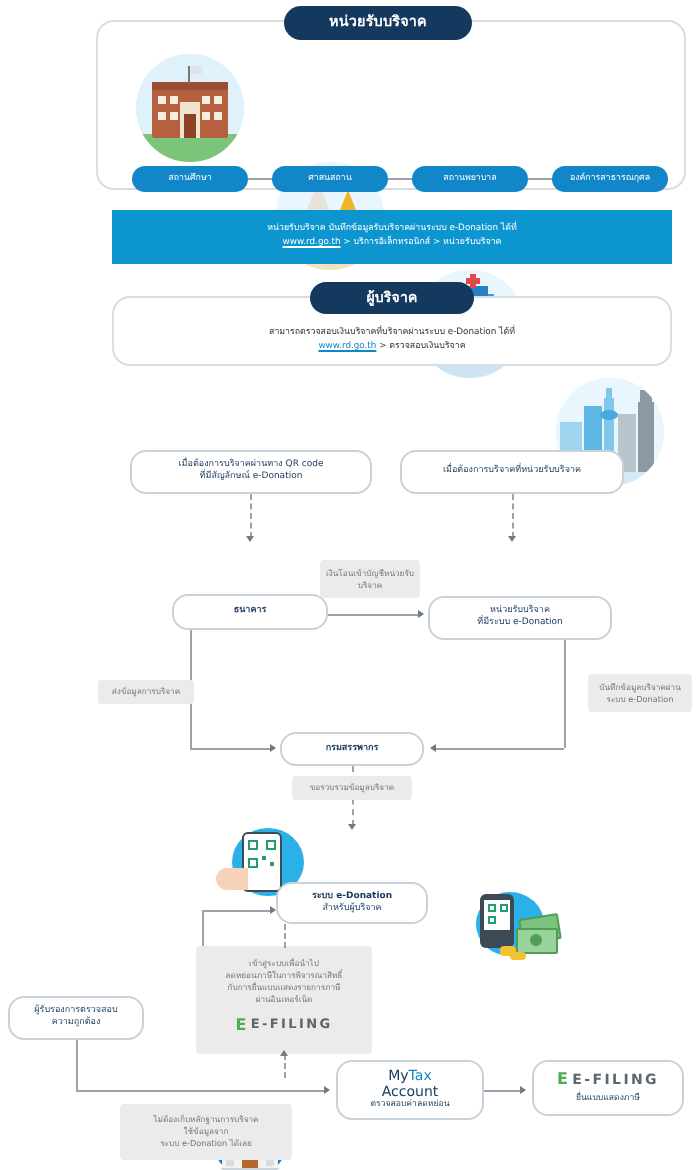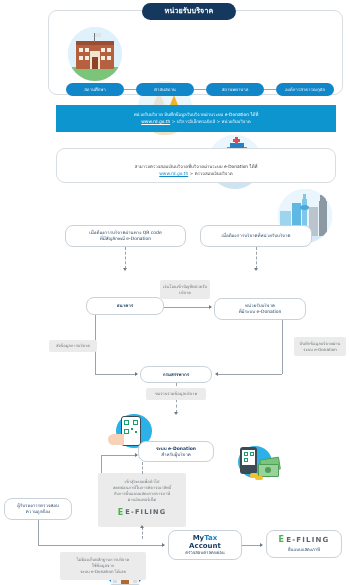--- a/index.html
+++ b/index.html
@@ -71,21 +71,21 @@
   .round-ico {
     border-radius: 50%; overflow: hidden; position: relative;
   }
   .lbl-text { display: block; }
   .logo-efiling {
     display: flex; align-items: center; justify-content: center;
     gap: 1px; font-size: 7px; letter-spacing: 1.2px; color: #5a6770;
     font-weight: bold;
   }
   .logo-efiling .e { color: #4caf50; font-size: 8px; }
-  .mytax { font-size: 7px; font-weight: bold; color: #15395e; line-height: 1.15; text-align: center; }
+  .mytax { font-size: 7px; font-weight: normal; color: #15395e; line-height: 1.15; text-align: center; }
   .mytax .tax { color: #1186c8; }
 </style>
 </head>
 <body>
 
 <div id="canvas">
 
   <div class="abs outline-box" style="left:48px; top:10px; width:295px; height:85px;"></div>
 
   <div class="abs pill-dark" style="left:142px; top:3px; width:94px; height:17px;">
@@ -179,20 +179,23 @@
 
   <div class="abs banner" style="left:56px; top:105px; width:280px; height:27px;">
     <span>หน่วยรับบริจาค บันทึกข้อมูลรับบริจาคผ่านระบบ e-Donation ได้ที่</span>
     <span>
       <u>www.rd.go.th</u><span> &gt; บริการอิเล็กทรอนิกส์ &gt; หน่วยรับบริจาค</span>
     </span>
   </div>
 
   <div class="abs outline-box" style="left:56px; top:148px; width:280px; height:35px;"></div>
 
+  <div class="abs pill-dark" style="left:155px; top:141px; width:82px; height:16px; font-size:7px;">
+    <span>ผู้บริจาค</span>
+  </div>
 
   <div class="abs" style="left:60px; top:163px; width:272px; text-align:center; font-size:4.4px; color:#333; line-height:1.6;">
     <span class="lbl-text">สามารถตรวจสอบเงินบริจาคที่บริจาคผ่านระบบ e-Donation ได้ที่</span>
     <span class="lbl-text">
       <u style="color:#1186c8;">www.rd.go.th</u><span> &gt; ตรวจสอบเงินบริจาค</span>
     </span>
   </div>
 
   <div class="abs round-ico" style="left:108px; top:198px; width:44px; height:34px; border-radius:0;">
     <div class="abs" style="left:8px; top:0; width:36px; height:34px; border-radius:50%; background:#2bb0e8;"></div>

